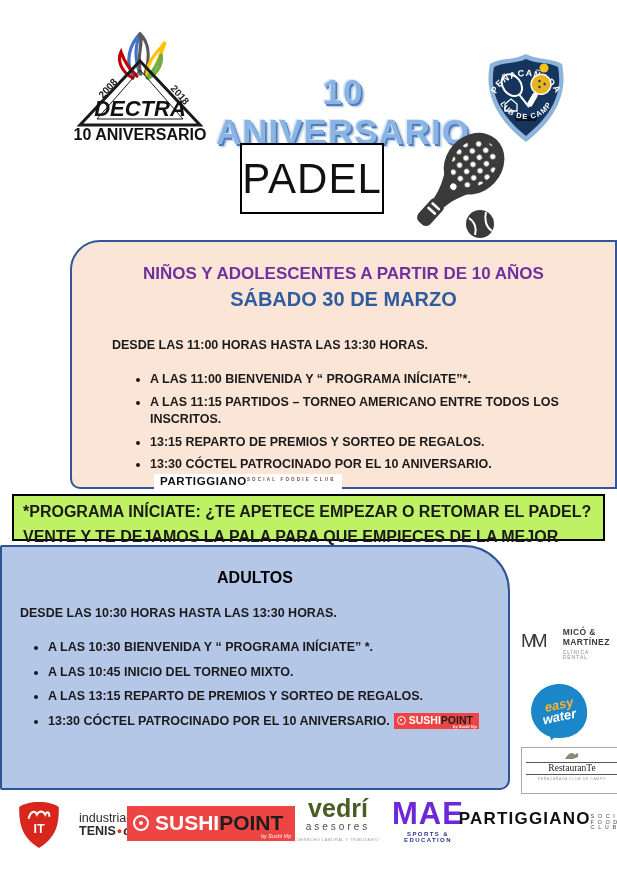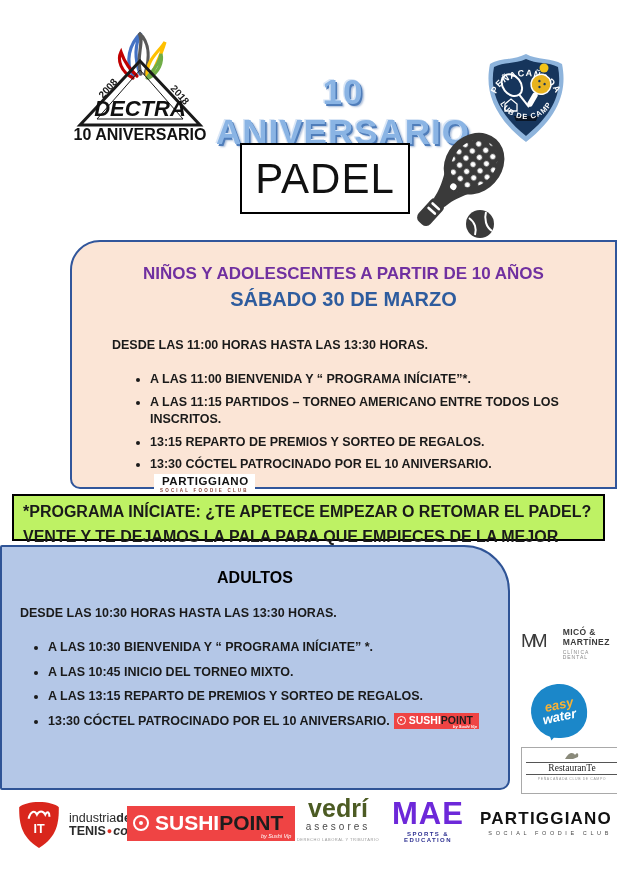--- a/index.html
+++ b/index.html
@@ -6,21 +6,21 @@
   html,body{background:#fff}
   .page{position:relative;width:617px;height:872px;background:#fff;overflow:hidden;
         font-family:"Liberation Sans",sans-serif;color:#1a1a1a}
 
   
   .dectra{position:absolute;left:73px;top:30px;width:134px;height:114px}
   .main-title{position:absolute;left:198px;top:72px;width:290px;text-align:center;
       font-size:35px;font-weight:bold;color:#8ab4e4;letter-spacing:1px;
       text-shadow:-1.5px -1.5px 0 #d9e6f6,1.5px 1.5px 0 #4f7dba,3px 3px 2px rgba(70,110,170,.45)}
   .badge{position:absolute;left:484px;top:53px;width:84px;height:90px}
-  .padel-box{position:absolute;left:240px;top:143px;width:170px;height:71px;background:#fff;
+  .padel-box{position:absolute;left:240px;top:143px;width:144px;height:71px;background:#fff;
       border:2.5px solid #000;display:flex;align-items:center;justify-content:center;
       font-size:42px;letter-spacing:1px;color:#111}
   .racket{position:absolute;left:392px;top:124px;width:126px;height:126px}
 
   
   .kids{position:absolute;left:70px;top:240px;width:547px;height:249px;background:#fbe5d6;
       border:2px solid #31569b;border-radius:30px 0 0 10px;padding-top:22px}
   .k-title{text-align:center;font-size:17px;font-weight:bold;color:#7030a0}
   .k-date{text-align:center;font-size:20px;font-weight:bold;color:#2e5c9e;margin-top:4px}
   .hours{font-size:12.5px;font-weight:bold}
@@ -36,21 +36,21 @@
   
   .adults{position:absolute;left:0;top:545px;width:510px;height:245px;background:#b4c7e7;
       border:2px solid #2f5496;border-radius:2px 46px 10px 2px;padding-top:22px}
   .a-title{text-align:center;font-size:16px;font-weight:bold;color:#000000}
   .a-date{text-align:center;font-size:19px;font-weight:bold;color:#c55a11;margin-top:4px}
   .adults .hours{margin:19px 0 0 18px}
   .adults .bullets{margin:19px 0 0 46px;width:436px}
   .adults .bullets li{margin-bottom:7px}
 
   
-  .partiggiano{display:inline-flex;flex-direction:column;align-items:flex-end;background:#fff;
+  .partiggiano{display:inline-flex;flex-direction:row;align-items:flex-start;background:#fff;
       padding:2px 6px;margin-left:4px;vertical-align:middle;line-height:1}
   .partiggiano b{font-size:11.5px;letter-spacing:.6px;color:#111}
   .partiggiano i{font-style:normal;font-size:4.5px;letter-spacing:2.2px;color:#8a4538;margin-top:2px}
   .footer-pg{background:transparent;padding:0}
   .footer-pg b{font-size:17px;letter-spacing:1.2px}
   .footer-pg i{font-size:5.5px;letter-spacing:3.6px;color:#4a4a4a;margin-top:4px}
 
   
   .sushipoint{display:inline-flex;align-items:center;background:#ef4444;position:relative;
       padding:2px 6px 3px 3px;margin-left:4px;vertical-align:middle;line-height:1}
@@ -82,21 +82,21 @@
   .ew2{font-size:13px;font-weight:bold;font-style:italic;color:#fff;line-height:.9;transform:rotate(-8deg)}
 
   .s-resto{position:absolute;left:521px;top:747px;width:102px;height:47px;border:1px solid #a9a9a9;
       background:#fff;text-align:center;padding-top:2px}
   .resto-bird{display:block;margin:0 auto}
   .resto-name{font-family:"Liberation Serif",serif;font-size:9.5px;color:#222;
       border-top:1px solid #555;border-bottom:1px solid #555;margin:1px 4px 0;line-height:1.2}
   .resto-tag{font-size:3.5px;color:#999;letter-spacing:.6px;margin-top:2px}
 
   
-  .f-industria{position:absolute;left:18px;top:801px;display:flex;gap:9px;align-items:center}
+  .f-industria{position:absolute;left:18px;top:801px;display:flex;gap:19px;align-items:center}
   .it-text{display:flex;flex-direction:column;line-height:1.05;font-size:12.5px;color:#2b2b2b}
   .it-text .dot{color:#e03024;font-size:9px;vertical-align:1px;margin:0 1px}
   .it-text .com{font-style:italic}
   .f-sushipoint{position:absolute;left:127px;top:806px}
   .f-vedri{position:absolute;left:294px;top:797px;width:88px;text-align:center}
   .vedri-name{font-size:25px;font-weight:bold;color:#4c5b23;line-height:.9}
   .vedri-sub{font-size:10px;letter-spacing:3px;color:#4a4a4a;margin-top:1px}
   .vedri-tag{font-size:4px;color:#9a9a9a;letter-spacing:.5px;margin-top:5px}
   .f-mae{position:absolute;left:386px;top:799px;width:84px;text-align:center}
   .mae-name{font-size:31px;font-weight:bold;color:#6d28d9;letter-spacing:1px;line-height:.95}

